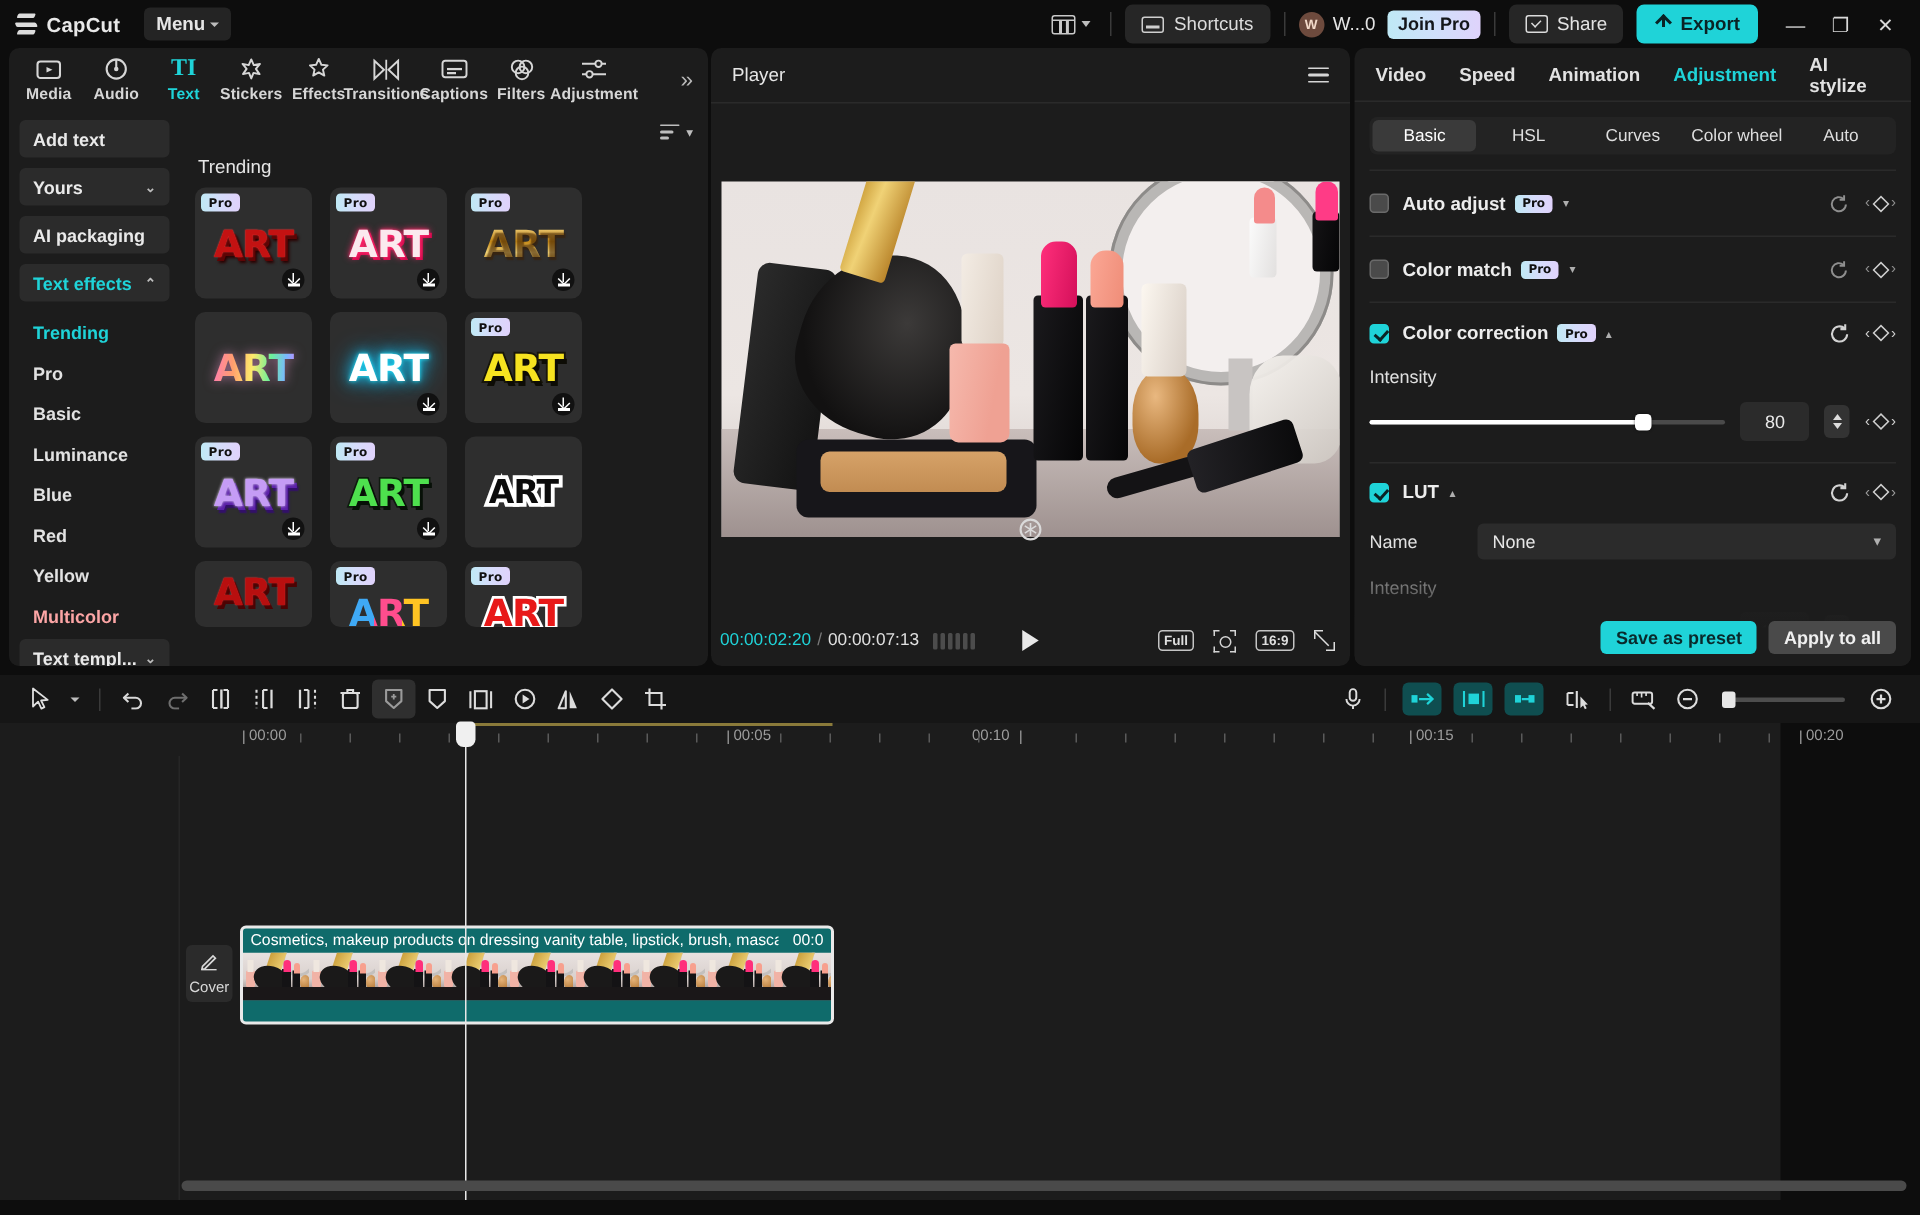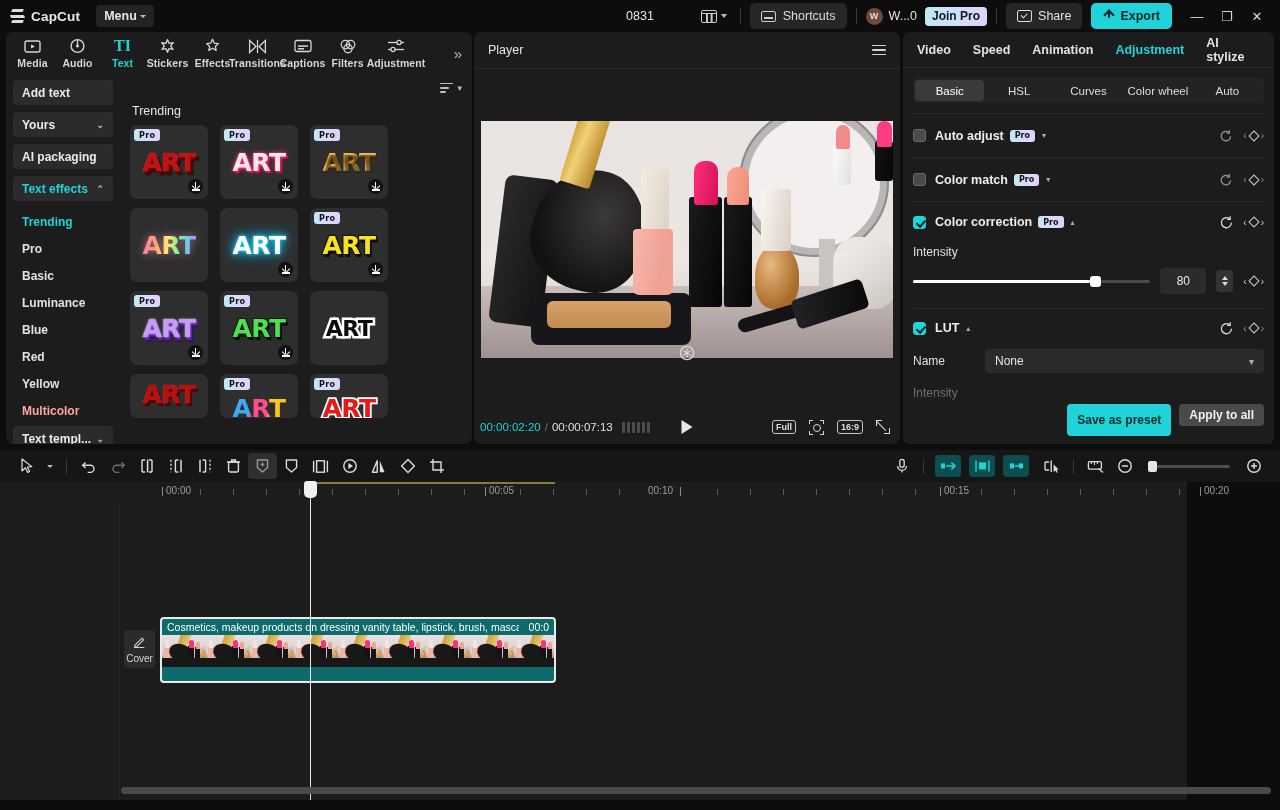--- a/index.html
+++ b/index.html
@@ -232,21 +232,21 @@
   .knob{position:absolute;top:-4px;width:11px;height:11px;background:#fff;border-radius:3px;box-shadow:0 0 2px rgba(0,0,0,.6);}
   .numbox{width:46px;height:26px;background:#2b2b2b;border-radius:4px;color:#eaeaea;font-size:12px;display:flex;align-items:center;justify-content:center;}
   .spin{width:17px;height:22px;background:#333;border-radius:4px;display:flex;flex-direction:column;align-items:center;justify-content:center;gap:2px;}
   .spin i{width:0;height:0;border-left:3.5px solid transparent;border-right:3.5px solid transparent;}
   .spin i:first-child{border-bottom:4px solid #ddd;}
   .spin i:last-child{border-top:4px solid #ddd;}
   .selectbox{flex:1;height:24px;background:#2b2b2b;border-radius:4px;display:flex;align-items:center;padding:0 10px;color:#e6e6e6;font-size:12px;}
   .selectbox .cv{margin-left:auto;color:#b0b0b0;font-size:10px;}
   .fadeblock{position:absolute;left:0;right:0;bottom:0;height:60px;background:linear-gradient(180deg,rgba(28,28,28,0) 0%, #1c1c1c 58%);pointer-events:none;}
   .btnrow{position:absolute;right:10px;bottom:8px;display:flex;gap:8px;}
-  .btn-teal{height:32px;padding:4px 10px;background:#1fd3d8;color:#09292b;border-radius:4px;font-size:12px;font-weight:700;display:flex;align-items:center;}
+  .btn-teal{height:22px;padding:4px 10px;background:#1fd3d8;color:#09292b;border-radius:4px;font-size:12px;font-weight:700;display:flex;align-items:center;}
   .btn-gray{height:22px;padding:0 10px;background:#4a4a4a;color:#f0f0f0;border-radius:4px;font-size:12px;font-weight:700;display:flex;align-items:center;}
 
   
   .tl-toolbar { position:absolute; left:0; top:450px; width:1280px; height:32px; background:#161616; display:flex; align-items:center; }
   .tl-left { display:flex; align-items:center; gap:0; padding-left:12px; }
   .tbtn { width:29px;height:26px;display:flex;align-items:center;justify-content:center; border-radius:4px; }
   .tbtn.on { background:#2f2f2f; }
   .vsep { width:1px;height:15px;background:#3a3a3a;margin:0 7px; }
   .tl-right { margin-left:auto; display:flex; align-items:center; padding-right:12px; gap:0; }
   .tealbtn { width:26px;height:22px;background:#0f4e50;border-radius:4px;display:flex;align-items:center;justify-content:center;margin:0 4px; }
@@ -298,21 +298,20 @@
           <i></i>
           <i></i>
           <i></i>
         </div>
       <div class="logo-text">CapCut</div>
     </div>
     <div class="menu-btn">
       <span>Menu</span>
       <span class="caret sm"></span>
     </div>
-    <div class="proj-title">0831</div>
 
     <div class="tb-right">
       <div class="layout-btn">
         <span class="grid-ic"></span>
         <span class="caret"></span>
       </div>
       <div class="tb-sep"></div>
       <div class="shortcuts-btn">
         <span class="kbd-ic"></span>
         <span>Shortcuts</span>

